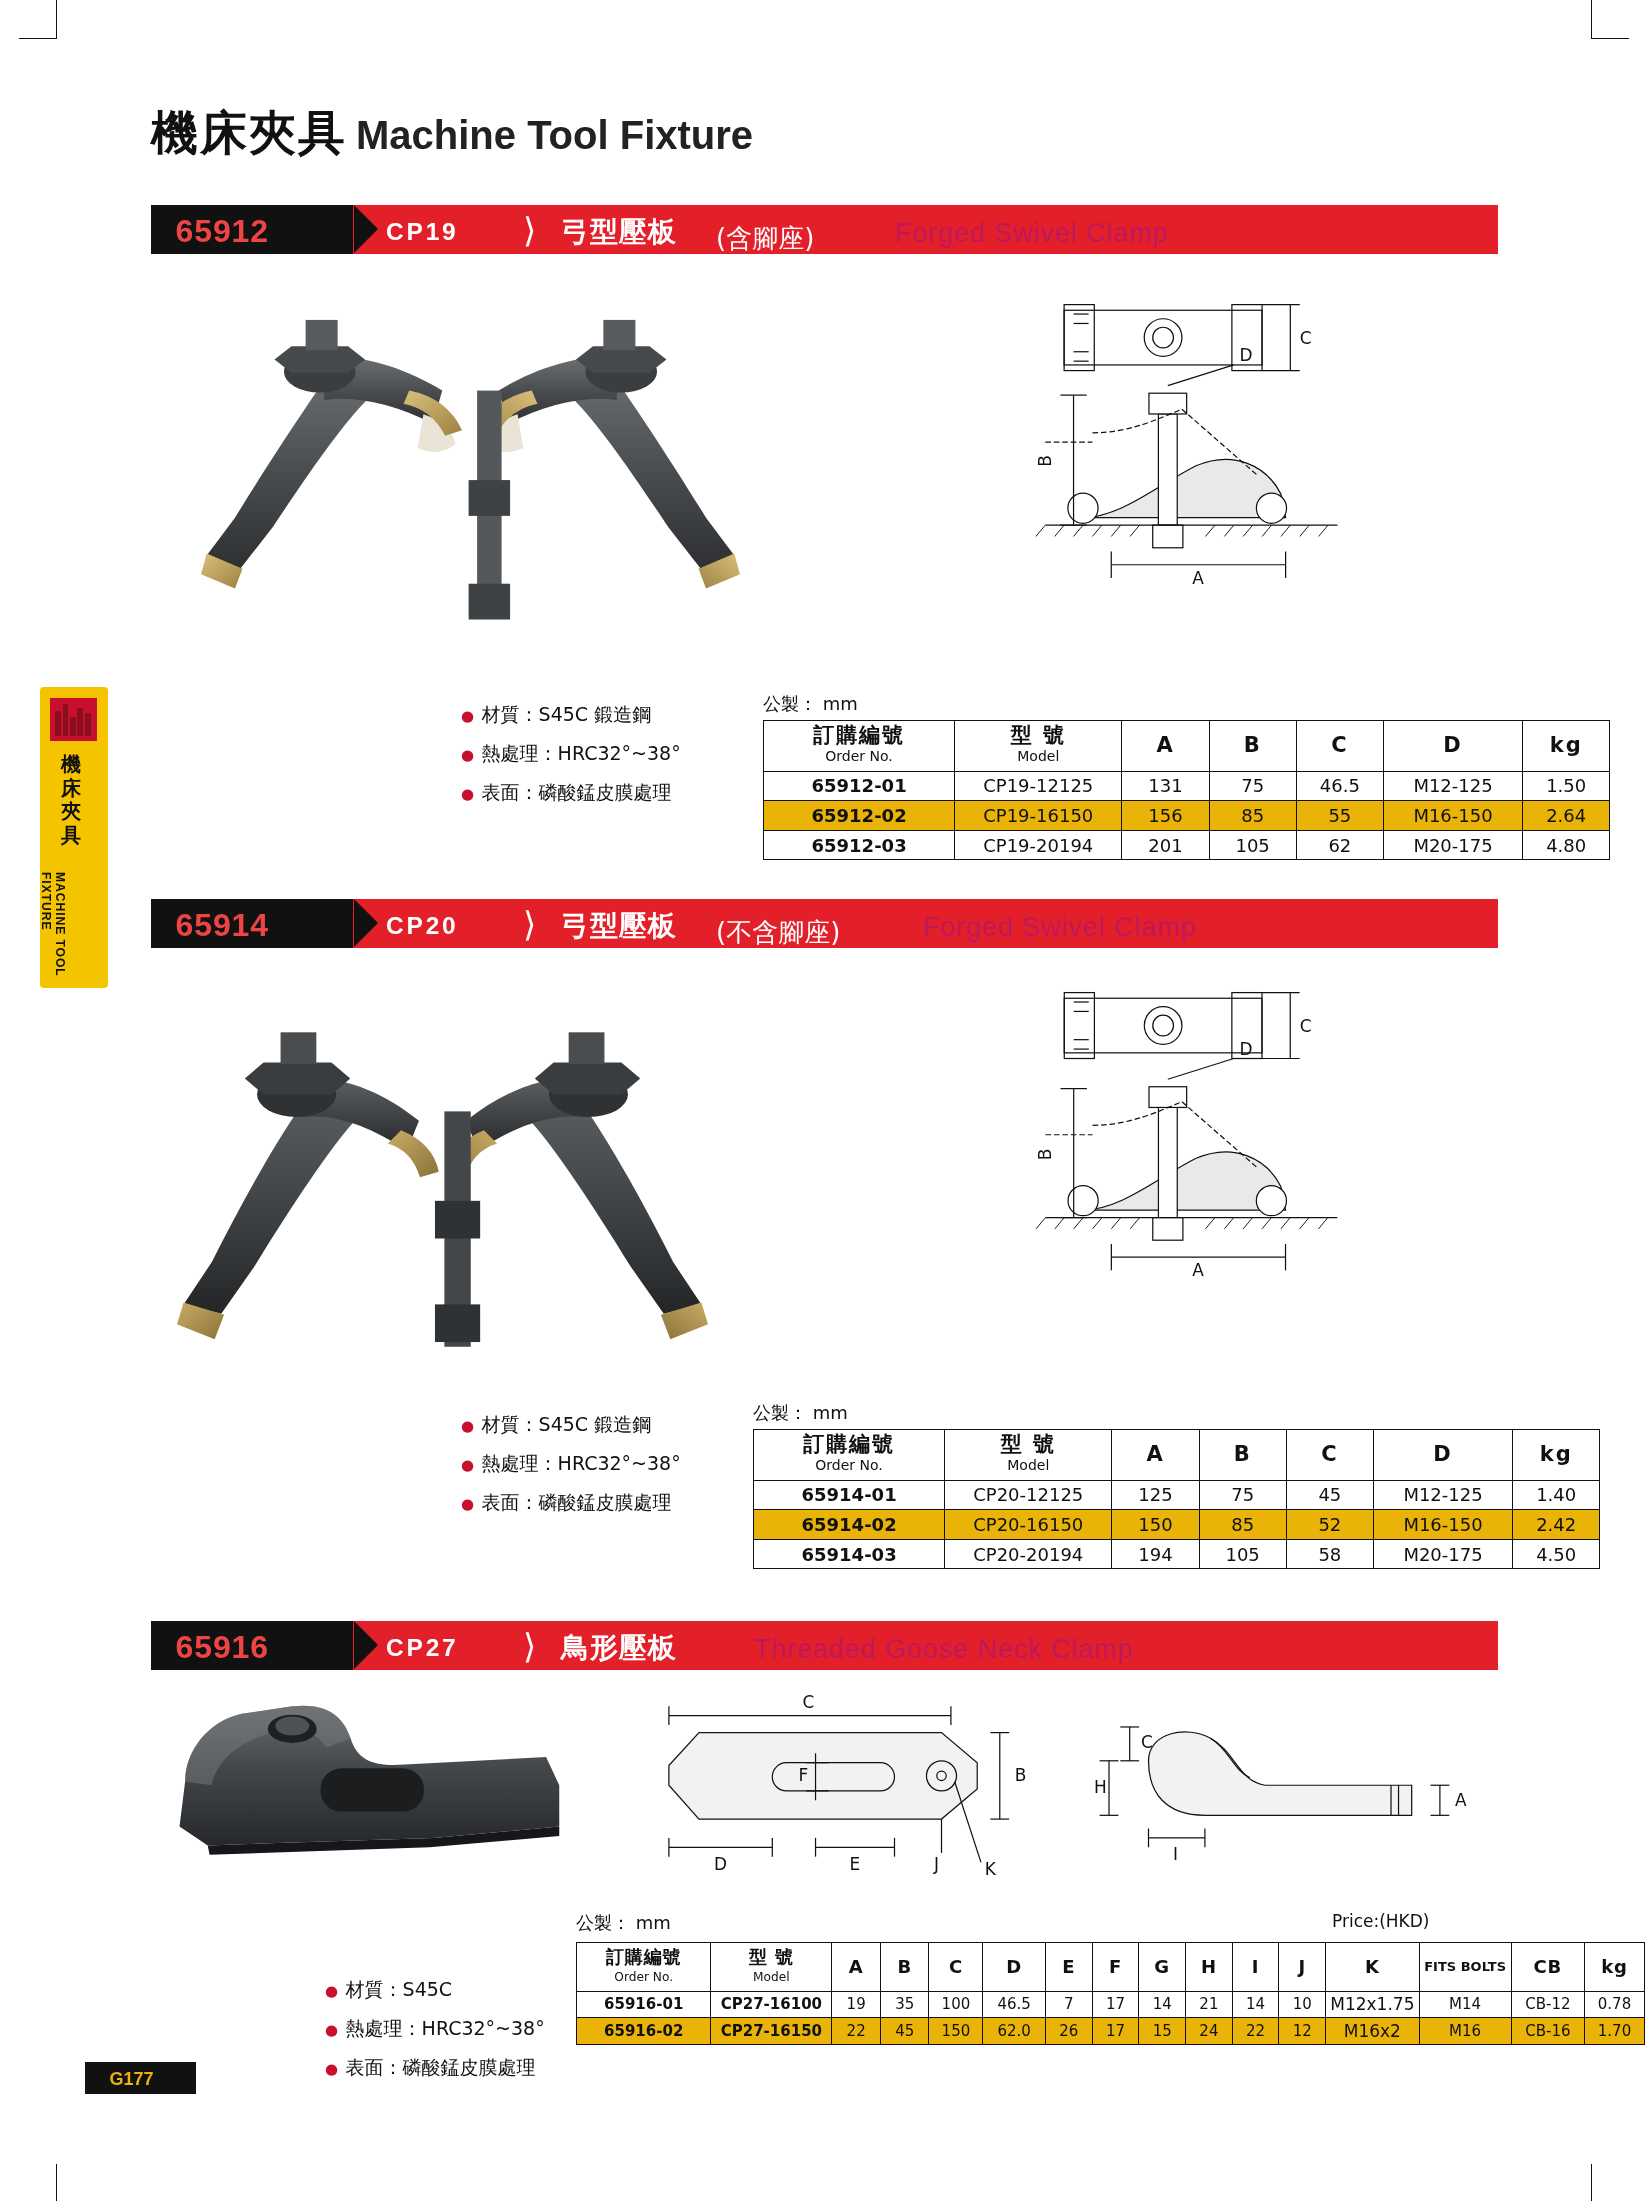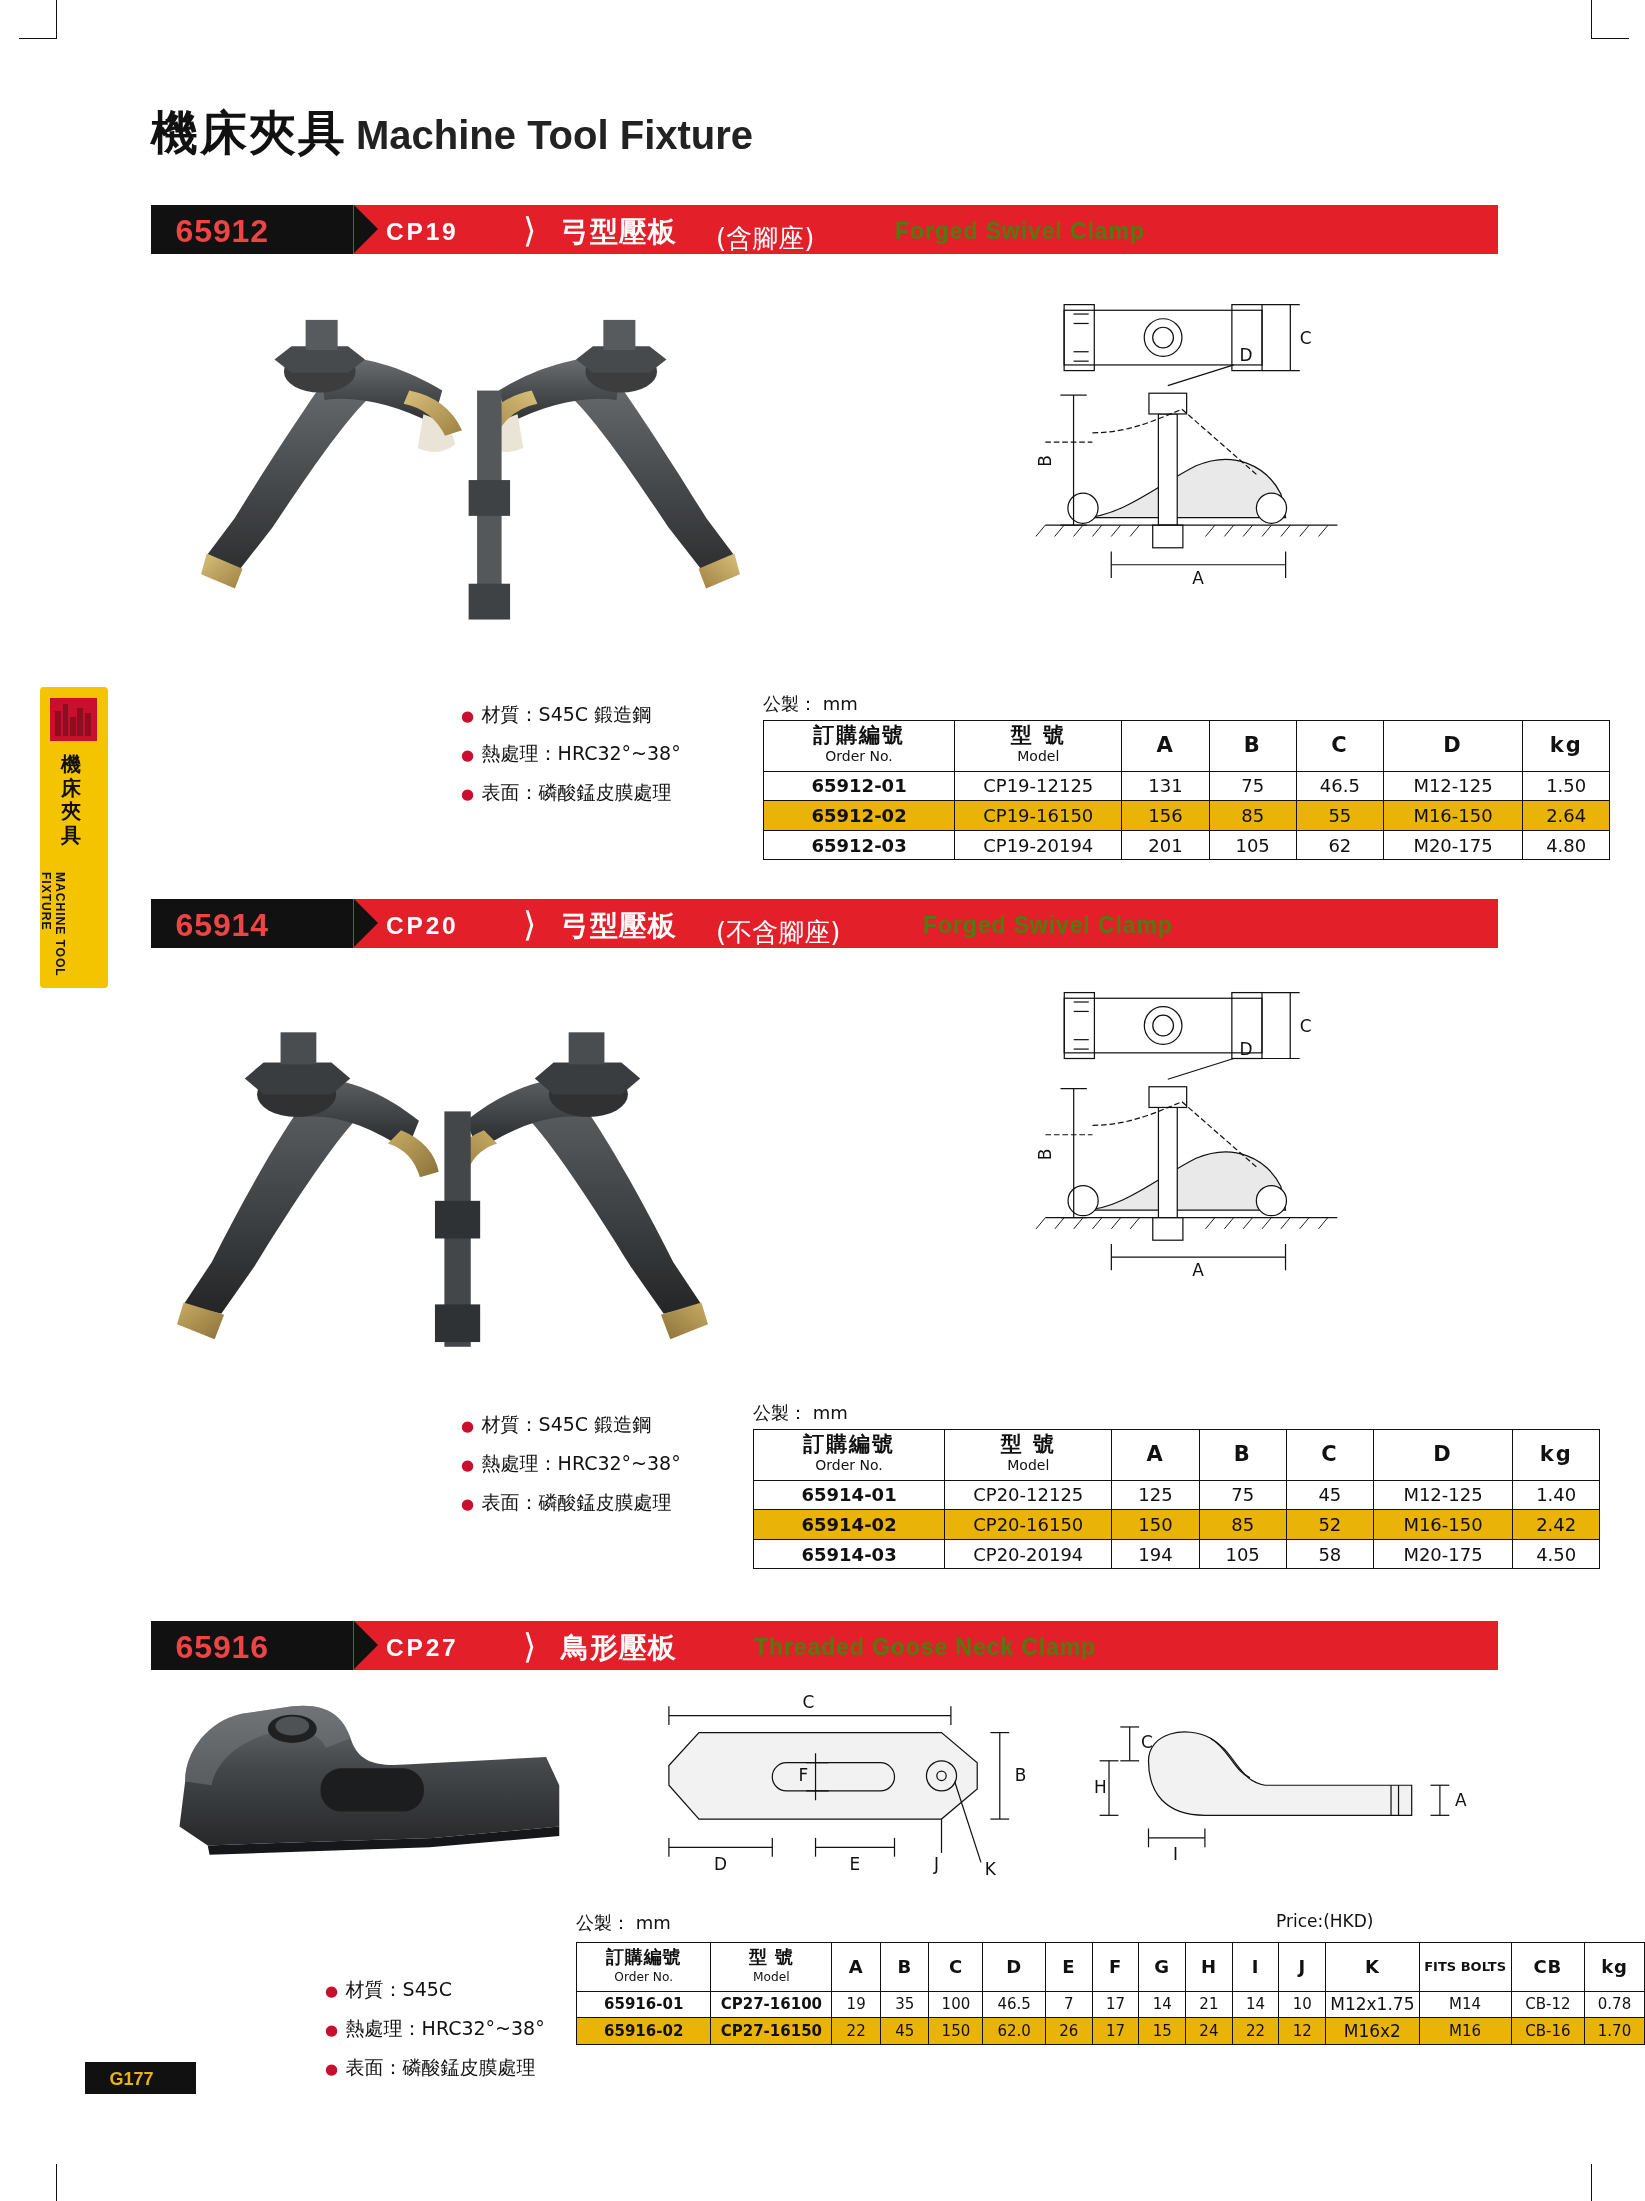--- a/index.html
+++ b/index.html
@@ -54,21 +54,21 @@
   }
   .banner .name-cn{
     position:absolute;left:410px;top:7.5px;color:#fff;font-weight:bold;
     font-size:28px;font-family:"DejaVu Sans",sans-serif;letter-spacing:0.9px;
   }
   .banner .name-sub{
     position:absolute;top:16px;color:#fff;font-size:26px;
     font-family:"DejaVu Sans",sans-serif;
   }
   .banner .name-en{
-    position:absolute;top:13px;color:#4d7c0f;font-weight:bold;font-size:23px;
+    position:absolute;top:13px;color:#be185d;font-weight:normal;font-size:27px;
     letter-spacing:0.9px;
   }
 
   
   .sidetab{
     position:absolute;left:40px;top:687px;width:68px;height:301px;
     background:#f5c400;border-radius:3.8px;
   }
   .sidetab .chip{
     position:absolute;left:10.4px;top:11.3px;width:47px;height:43px;background:#c8102e;
@@ -593,21 +593,21 @@
     <text class="lbl" x="386" y="118">A</text>
   </svg>
 
   <div class="specs" style="left:325px;top:1977px;">
     <div><span class="dot">●</span><span>材質：S45C</span></div>
     <div><span class="dot">●</span><span>熱處理：HRC32°~38°</span></div>
     <div><span class="dot">●</span><span>表面：磷酸錳皮膜處理</span></div>
   </div>
 
   <div class="unit" style="left:576px;top:1911px;">公製： mm</div>
-  <div class="price-label" style="left:1276px;top:1911px;">Price:(HKD)</div>
+  <div class="price-label" style="left:1332px;top:1911px;">Price:(HKD)</div>
 
   <table class="spec wide" style="left:576px;top:1942px;">
     <thead>
       <tr>
         <th style="width:132px">
             <span class="big">訂購編號</span>
             <span class="small">Order No.</span>
           </th>
         <th style="width:118px">
             <span class="big">型 號</span>

